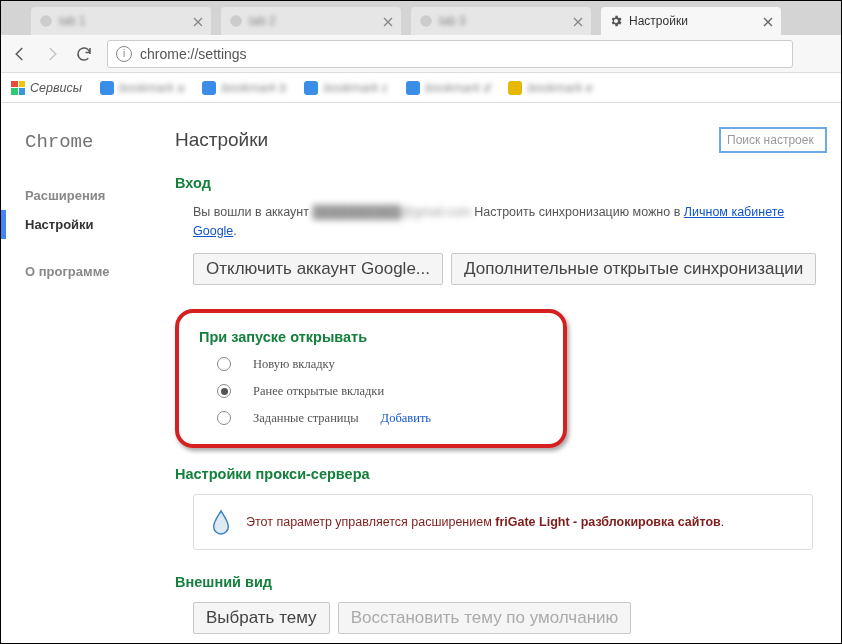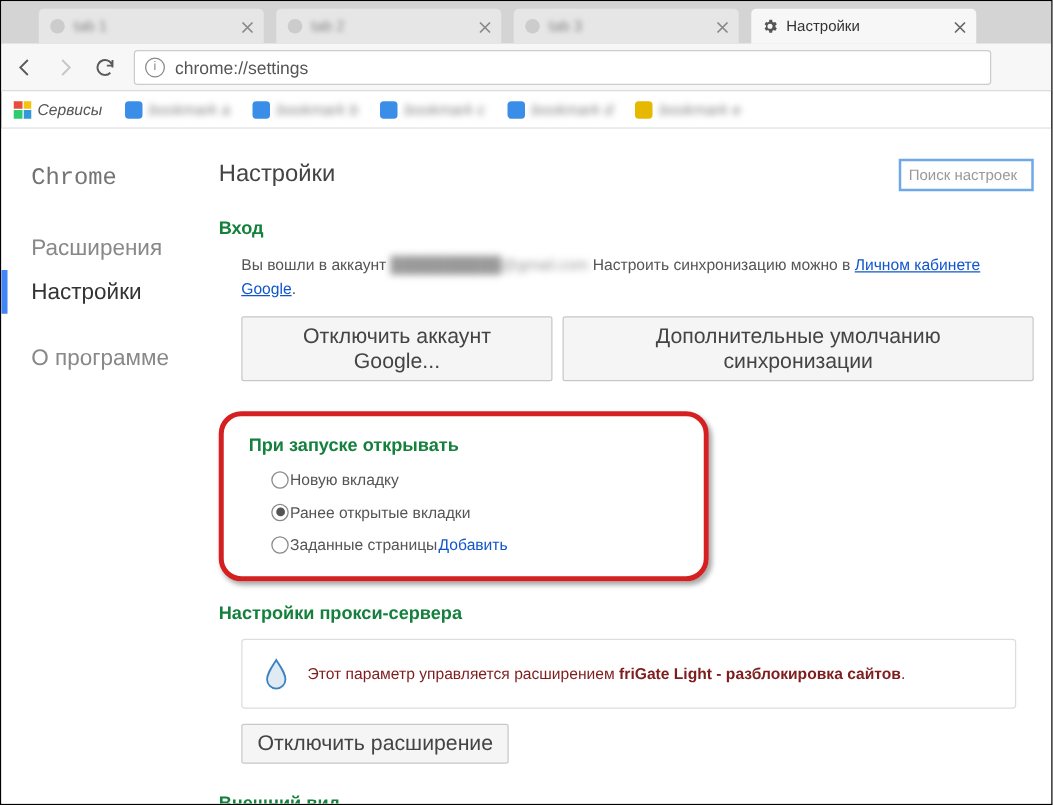--- a/index.html
+++ b/index.html
@@ -108,23 +108,24 @@
     padding: 28px 0 0 24px;
   }
   .sidebar h1 {
     font-size: 19px; font-weight: 400; color: #737373;
     margin: 0 0 28px 0;
     font-family: Liberation Mono, monospace;
   }
   .side-item {
     display:block;
     padding: 7px 0;
-    font-size: 18px;
+    font-size: 13px;
     color: #888;
     cursor: pointer;
+    font-weight: bold;
   }
   .side-item.active {
     color: #333;
     border-left: 5px solid #4285f4;
     margin-left: -24px; padding-left: 19px;
   }
   .content {
     flex: 1;
     padding: 24px 14px 0 14px;
     overflow: hidden;
@@ -167,23 +168,23 @@
   .btn.disabled { color:#aaa; cursor:default; }
   
   .hl-box {
     border: 4px solid #d42020;
     border-radius: 18px;
     padding: 16px 20px 18px 20px;
     margin: 0 260px 18px 0;
     box-shadow: 2px 3px 4px rgba(0,0,0,.35);
   }
   .radio-row {
-    display: flex; align-items: center; gap: 1px;
+    display: flex; align-items: center; gap: 22px;
     margin: 6px 0 12px 18px;
-    font-size: 12.5px; color:#555;
+    font-size: 12.5px; color:#555;font-family:Liberation Serif, serif;
   }
   .radio {
     width: 14px; height: 14px; border: 1px solid #888; border-radius: 50%;
     display:flex; align-items:center; justify-content:center; flex:none;
   }
   .radio.checked::after {
     content:""; width:7px; height:7px; border-radius:50%; background:#555;
   }
   
   .notice {
@@ -332,21 +333,21 @@
     <div class="section">
       <h3 class="section-title">Вход</h3>
       <p class="body-text">
         <span>Вы вошли в аккаунт </span>
         <span class="blur-txt">██████████@gmail.com</span>
         <span> Настроить синхронизацию можно в </span>
         <a class="link">Личном кабинете Google</a><span>.</span>
       </p>
       <div class="btn-row">
         <button class="btn">Отключить аккаунт Google...</button>
-        <button class="btn">Дополнительные умолчанию синхронизации</button>
+        <button class="btn">Дополнительные открытые синхронизации</button>
       </div>
     </div>
 
     <div class="hl-box">
       <h3 class="section-title" style="margin-left:0">При запуске открывать</h3>
       <div class="radio-row">
         <span class="radio"></span>
         <span>Новую вкладку</span>
       </div>
       <div class="radio-row">
@@ -365,23 +366,20 @@
       <div class="notice">
         <span class="drop-icon">
           <svg viewBox="0 0 24 28">
               <path d="M12 2C7 10 4 14 4 19a8 8 0 0016 0c0-5-3-9-8-17z" fill="#dfeaf2" stroke="#3b82c4" stroke-width="1.6"></path>
             </svg>
         </span>
         <span>
           <span>Этот параметр управляется расширением </span><b>friGate Light - разблокировка сайтов</b><span>.</span>
         </span>
       </div>
-      <div class="btn-row">
-        <button class="btn">Отключить расширение</button>
-      </div>
     </div>
 
     <div class="section">
       <h3 class="section-title">Внешний вид</h3>
       <div class="btn-row">
         <button class="btn">Выбрать тему</button>
         <button class="btn disabled">Восстановить тему по умолчанию</button>
       </div>
     </div>
   </main>

